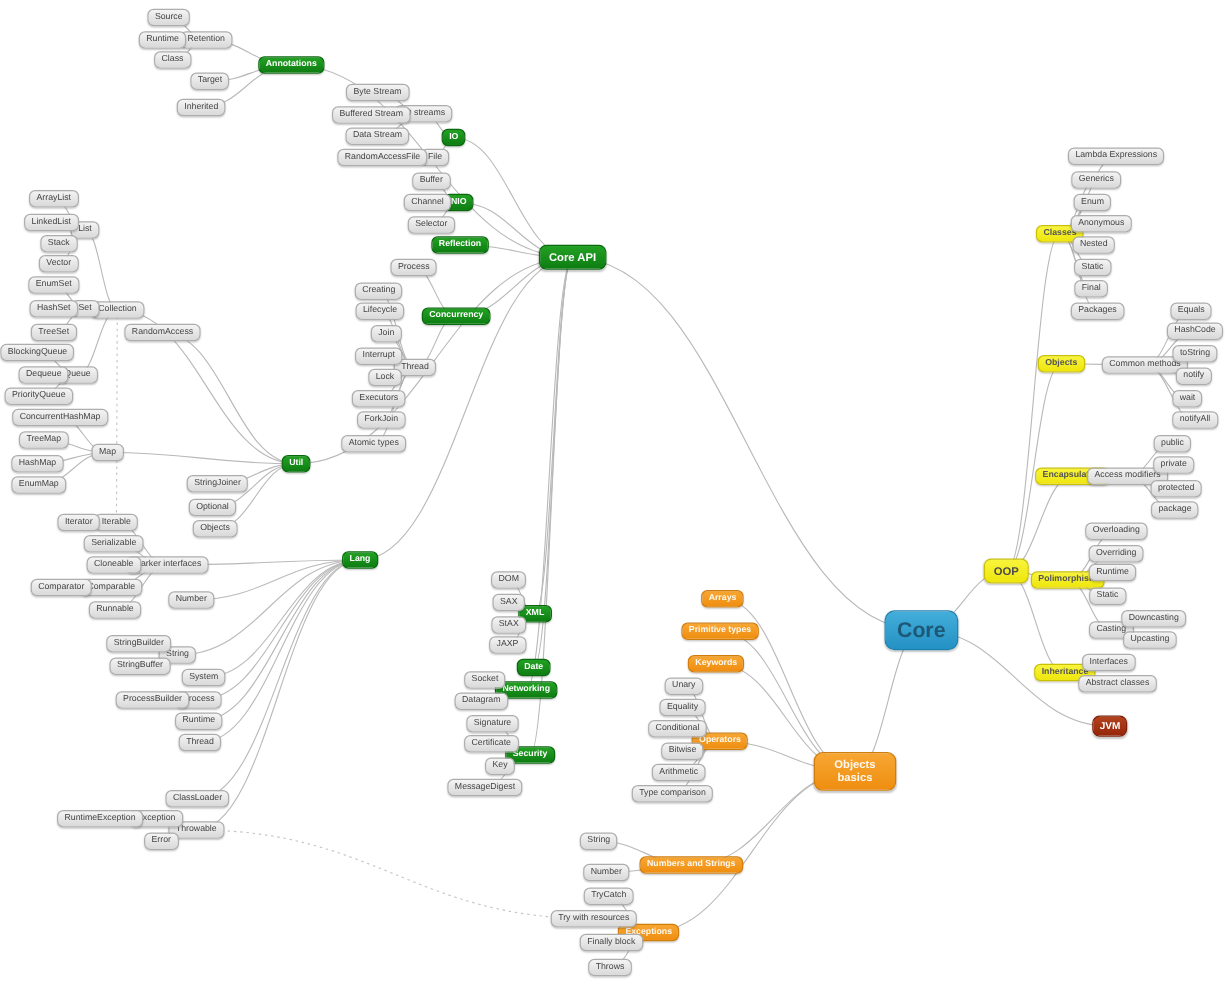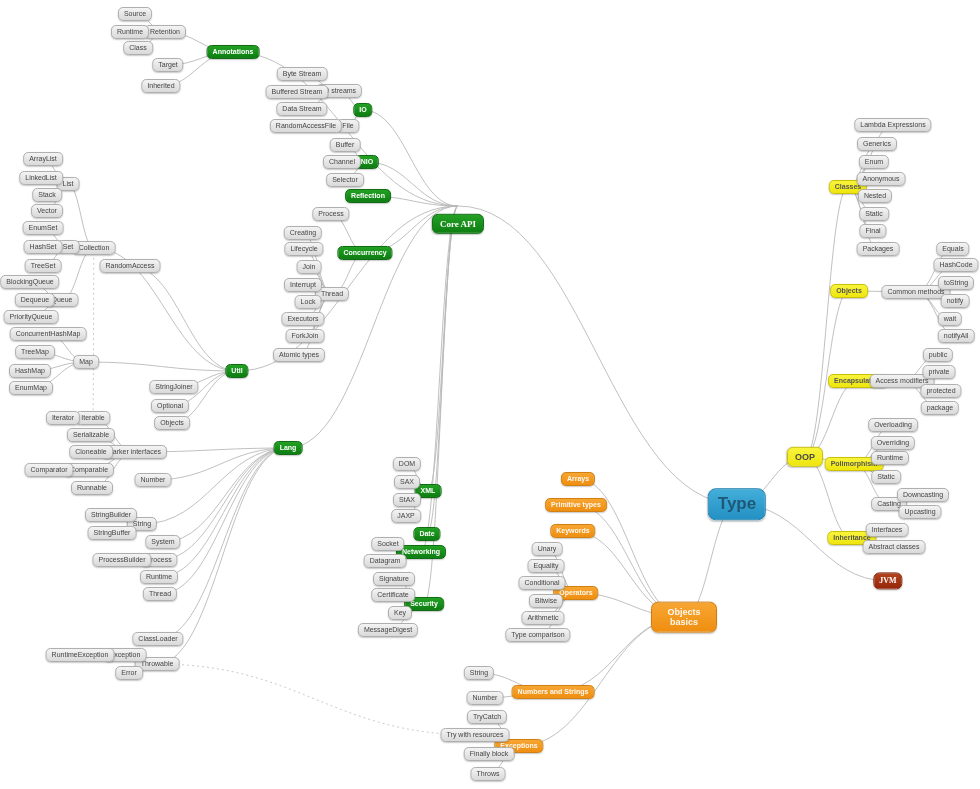--- a/index.html
+++ b/index.html
@@ -244,22 +244,22 @@
       <path d="M 553 692 C 519.7 692, 512.3 673, 479 673" class="edge"></path>
       <path d="M 553 692 C 522.4 692, 515.6 698, 485 698" class="edge"></path>
       <path d="M 519 746 C 504.6 746, 501.4 717, 487 717" class="edge"></path>
       <path d="M 519 746 C 499.2 746, 494.8 735, 475 735" class="edge"></path>
       <path d="M 519 746 C 505.5 746, 502.5 754, 489 754" class="edge"></path>
       <path d="M 519 746 C 505.05 746, 501.95 774, 488 774" class="edge"></path>
       <path d="M 94 248 C 93.55 248, 93.45 418, 93 418" class="edge dashed"></path>
       <path d="M 157 664 C 300.1 664, 331.9 735, 475 735" class="edge dashed"></path>
     </svg>
   <div id="nodes">
-      <div class="node k-c" style="left: 737px; top: 504px;">Type</div>
-      <div class="node k-grh" style="left: 458px; top: 224px; font-family: Liberation Serif, serif;">Core API</div>
+      <div class="node k-c" style="left: 737px; top: 504px;">Core</div>
+      <div class="node k-grh" style="left: 458px; top: 206px;">Core API</div>
       <div class="node k-gr" style="left: 233px; top: 52px;">Annotations</div>
       <div class="node k-gr" style="left: 363px; top: 110px;">IO</div>
       <div class="node k-gr" style="left: 367px; top: 162px;">NIO</div>
       <div class="node k-gr" style="left: 368px; top: 196px;">Reflection</div>
       <div class="node k-gr" style="left: 365px; top: 253px;">Concurrency</div>
       <div class="node k-gr" style="left: 237px; top: 371px;">Util</div>
       <div class="node k-gr" style="left: 288px; top: 448px;">Lang</div>
       <div class="node k-gr" style="left: 428px; top: 491px;">XML</div>
       <div class="node k-gr" style="left: 427px; top: 534px;">Date</div>
       <div class="node k-gr" style="left: 421px; top: 552px;">Networking</div>
@@ -391,15 +391,15 @@
       <div class="node k-g" style="left: 542px; top: 583px;">Conditional</div>
       <div class="node k-g" style="left: 546px; top: 601px;">Bitwise</div>
       <div class="node k-g" style="left: 543px; top: 618px;">Arithmetic</div>
       <div class="node k-g" style="left: 538px; top: 635px;">Type comparison</div>
       <div class="node k-g" style="left: 479px; top: 673px;">String</div>
       <div class="node k-g" style="left: 485px; top: 698px;">Number</div>
       <div class="node k-g" style="left: 487px; top: 717px;">TryCatch</div>
       <div class="node k-g" style="left: 475px; top: 735px;">Try with resources</div>
       <div class="node k-g" style="left: 489px; top: 754px;">Finally block</div>
       <div class="node k-g" style="left: 488px; top: 774px;">Throws</div>
-      <div class="node k-r" style="left: 888px; top: 581px; font-family: Liberation Serif, serif;">JVM</div>
+      <div class="node k-r" style="left: 888px; top: 581px;">JVM</div>
     </div>
 </div>
 
 </body></html>

